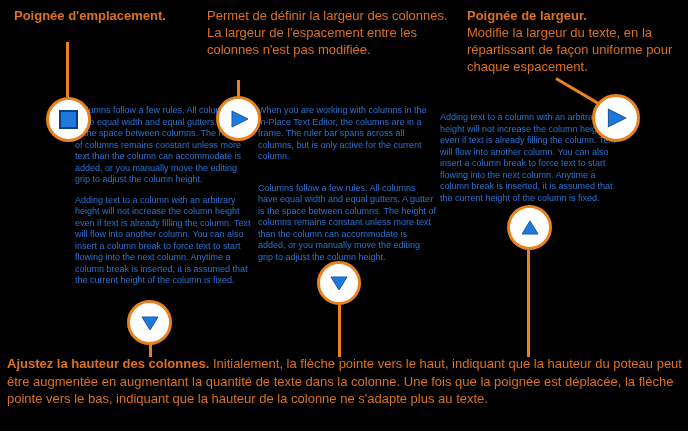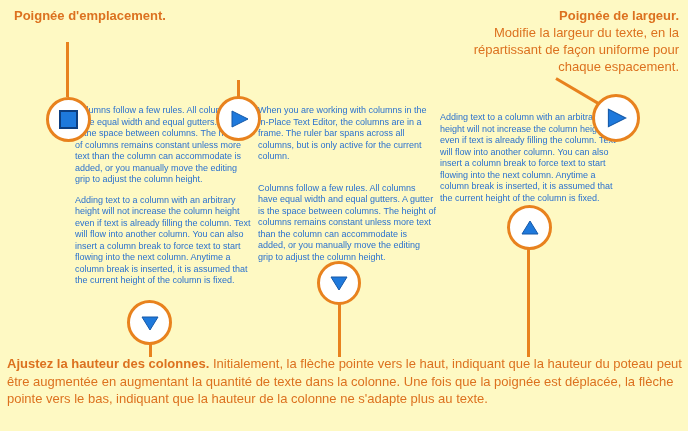--- a/index.html
+++ b/index.html
@@ -1,25 +1,25 @@
 <!DOCTYPE html>
 <html><head>
 <meta charset="utf-8">
 <style>
   html,body{margin:0;padding:0;background:#ffffff;}
   .canvas{
-    position:relative;width:688px;height:431px;background:#fef9c3;overflow:hidden;
+    position:relative;width:688px;height:431px;background:#000000;overflow:hidden;
     font-family:"Liberation Sans",sans-serif;
   }
   
   .ann{position:absolute;color:#DC711F;font-size:13px;line-height:17px;}
   .ann-title{font-weight:700;}
   #ann-placement{left:14px;top:7px;width:190px;}
   #ann-colwidth{left:207px;top:7px;width:242px;}
-  #ann-width{left:467px;top:7px;width:212px;text-align:right;}
+  #ann-width{left:467px;top:7px;width:212px;}
   #ann-height{left:7px;top:355px;width:676px;line-height:17.5px;}
   #ann-height .ann-title-inline{font-weight:700;}
   
   .line{position:absolute;background:#E8821E;z-index:2;}
   #line-placement{left:66px;top:42px;width:3px;height:55px;}
   #line-colwidth{left:237px;top:80px;width:3px;height:19px;}
   #line-width{left:556px;top:77px;width:50px;height:3px;transform:rotate(30.5deg);transform-origin:0 50%;}
   #line-h1{left:149px;top:344px;width:3px;height:13px;}
   #line-h2{left:338px;top:304px;width:3px;height:53px;}
   #line-h3{left:527px;top:248px;width:3px;height:109px;}
@@ -47,20 +47,21 @@
 </head>
 <body>
 
 <div class="canvas">
 
   <div class="ann" id="ann-placement">
     <div class="ann-title">Poignée d'emplacement.</div>
   </div>
 
   <div class="ann" id="ann-colwidth">
+    <div class="ann-body">Permet de définir la largeur des colonnes. La largeur de l'espacement entre les colonnes n'est pas modifiée.</div>
   </div>
 
   <div class="ann" id="ann-width">
     <div class="ann-title">Poignée de largeur.</div>
     <div class="ann-body">Modifie la largeur du texte, en la répartissant de façon uniforme pour chaque espacement.</div>
   </div>
 
   <div class="col" id="col1">
     <p>Columns follow a few rules. All columns have equal width and equal gutters. A gutter is the space between columns. The height of columns remains constant unless more text than the column can accommodate is added, or you manually move the editing grip to adjust the column height.</p>
     <p class="gap-sm">Adding text to a column with an arbitrary height will not increase the column height even if text is already filling the column. Text will flow into another column. You can also insert a column break to force text to start flowing into the next column. Anytime a column break is inserted, it is assumed that the current height of the column is fixed.</p>

